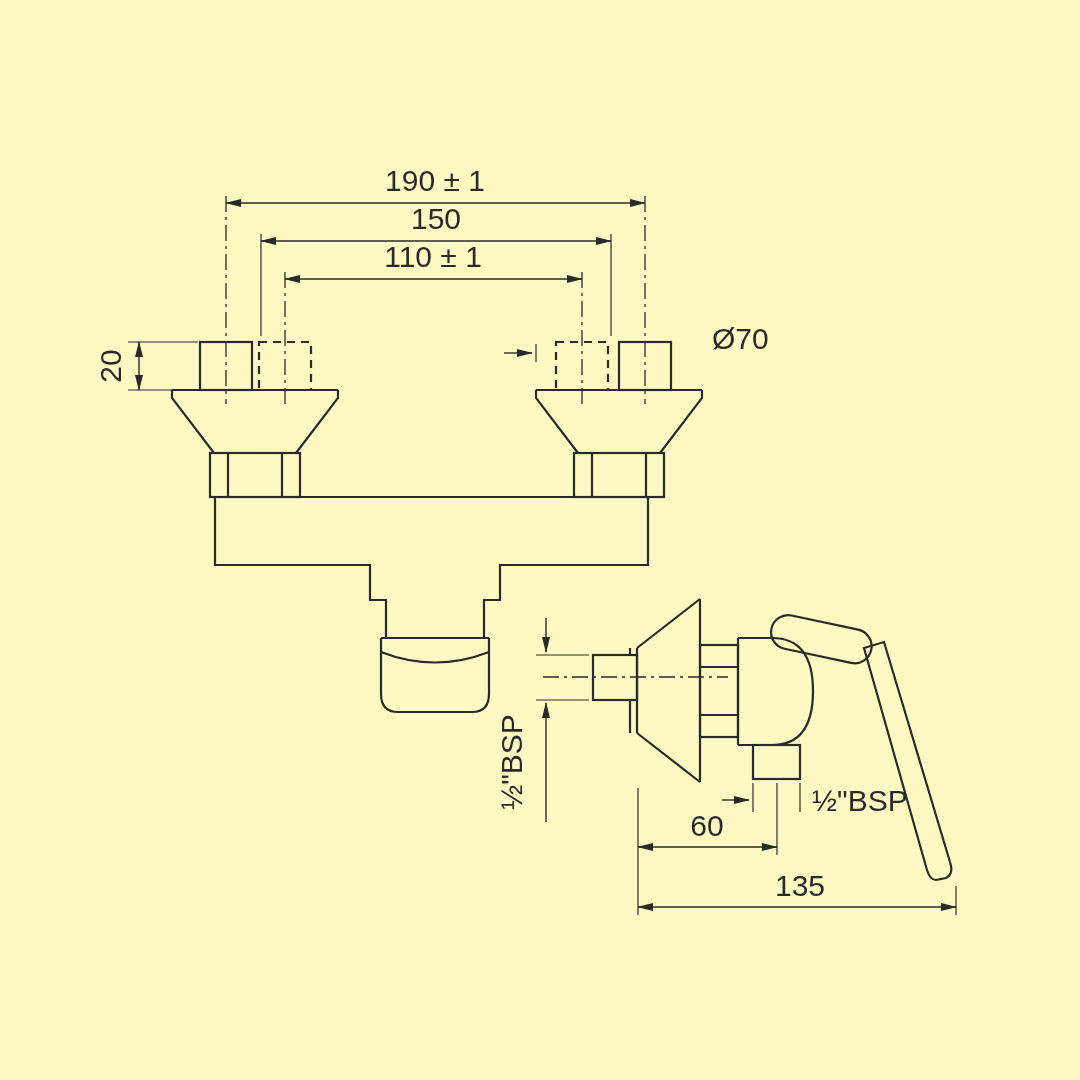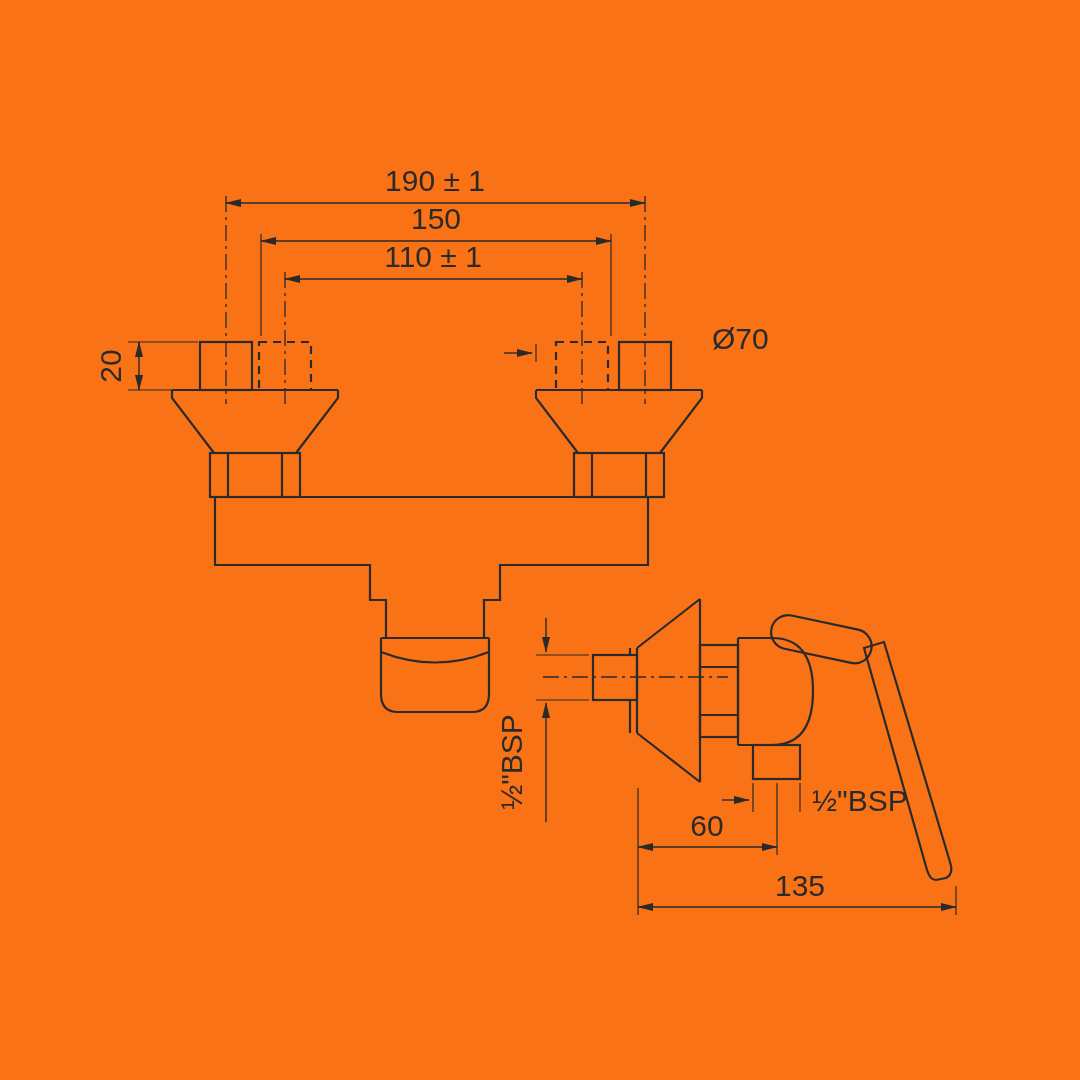--- a/index.html
+++ b/index.html
@@ -1,19 +1,19 @@
 <!DOCTYPE html>
 <html><head>
 <meta charset="utf-8">
 <style>
   html,body{margin:0;padding:0;background:#ffffff;}
   .page{
     position:relative;
     width:1080px;height:1080px;
-    background:#f97316;
+    background:#fef9c3;
     font-family:"Liberation Sans", sans-serif;
     overflow:hidden;
   }
   svg text{
     fill:#2a2a2a;
     font-family:"Liberation Sans", sans-serif;
     font-size:30px;
   }
   .obj{stroke:#2a2a2a;stroke-width:2.2;fill:none;stroke-linejoin:miter;stroke-linecap:butt;}
   .dashed{stroke-dasharray:8 6;}

